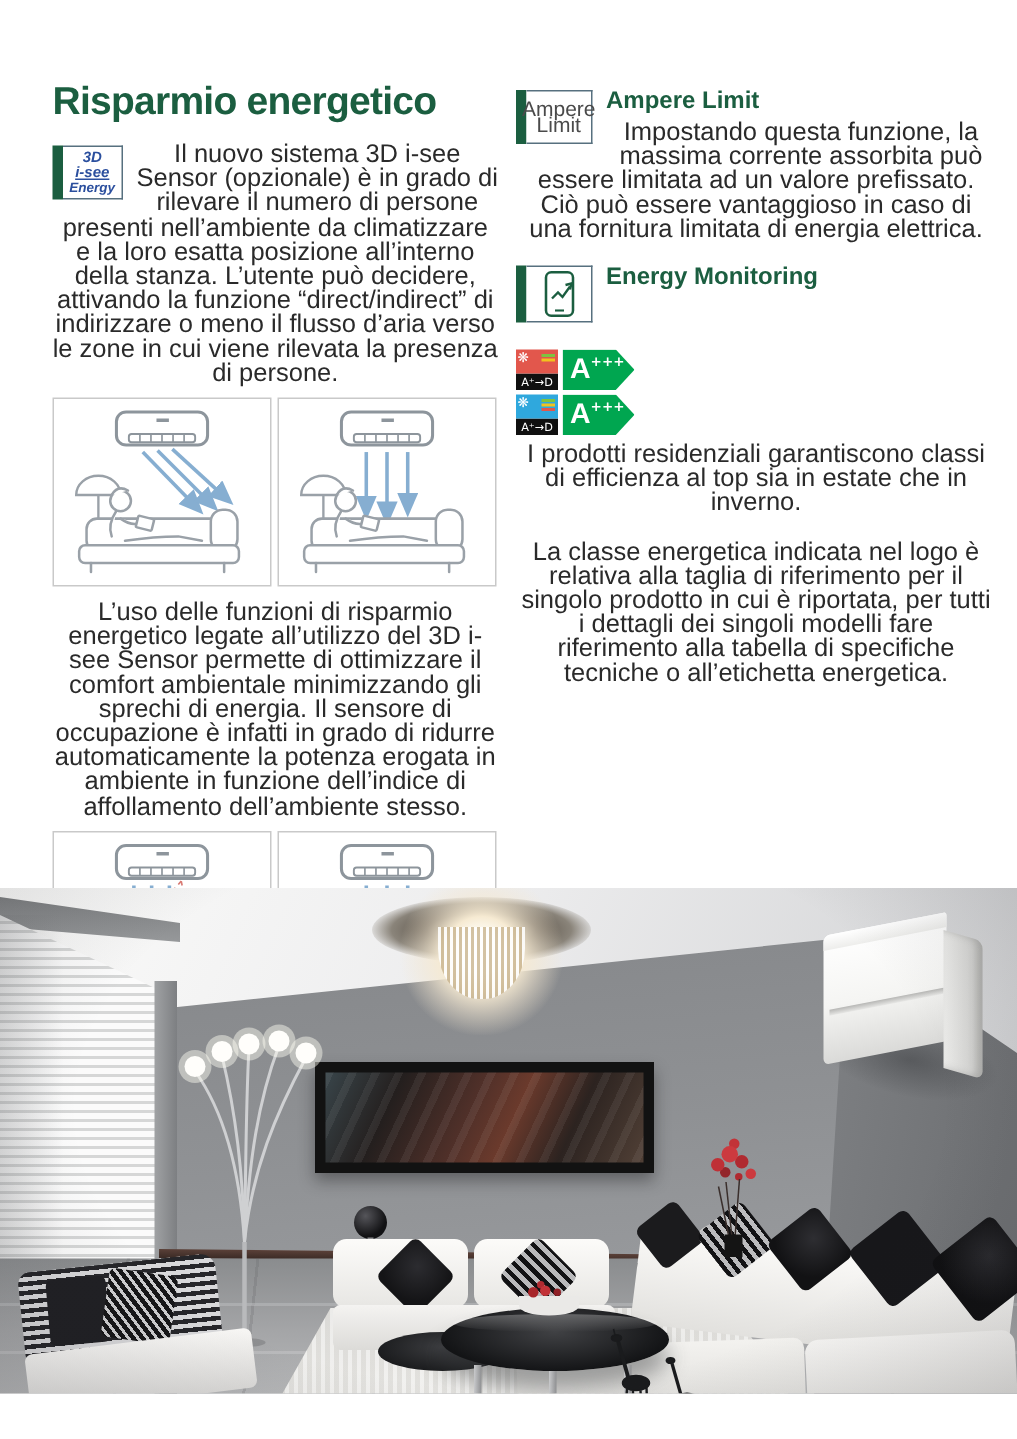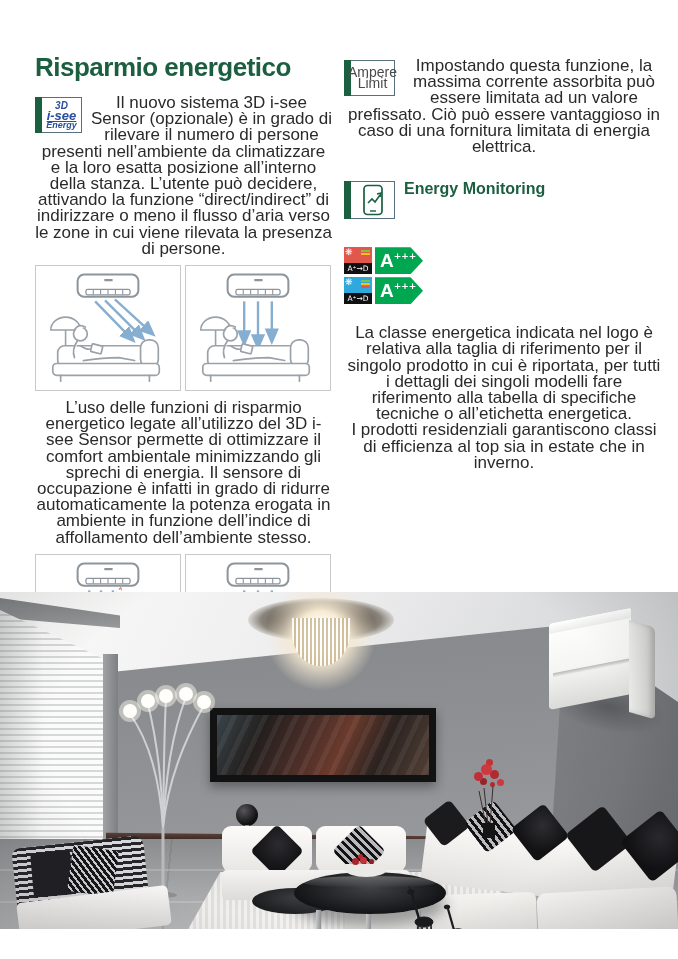--- a/index.html
+++ b/index.html
@@ -15,21 +15,21 @@
   h2.sec { font-size:16px; font-weight:bold; color:#1b5e40; margin-bottom:3px; padding-top:1px; }
   h2.sec.bright { color:#00a04e; font-size:17px; }
   p.body { font-size:17px; line-height:16.2px; color:#2a2a2a; text-align:center; }
 
   
   .badge { float:left; margin:2px 9px 3px 0; display:flex; background:#fff; }
   .badge .gbar { width:7px; background:#1b5e40; }
   .badge .bx { border:1px solid #57707f; border-left:none; background:#fff; display:flex; flex-direction:column; align-items:center; justify-content:center; }
   .badge-isee .bx { width:40px; height:36px; }
   .badge-isee .l1 { font-size:10px; font-weight:bold; font-style:italic; color:#2b4f9e; line-height:10px;}
-  .badge-isee .l2 { font-size:13px;  font-weight:bold; font-style:italic; color:#2b4f9e; line-height:9px; text-decoration:underline; }
+  .badge-isee .l2 { font-size:10px;  font-weight:bold; font-style:italic; color:#2b4f9e; line-height:9px; text-decoration:underline; }
   .badge-isee .l3 { font-size:9px;  font-weight:bold; font-style:italic; color:#2b4f9e; line-height:10px;}
   .badge-ampere .bx { width:44px; height:36px; }
   .badge-ampere span { font-size:14px; color:#4a4a4a; line-height:11px; }
   .badge-monitor .bx { width:44px; height:38px; }
 
   
   .grid { display:flex; gap:4px; margin:8px 0 9px 0; }
   .panel { width:146px; height:126px; border:1px solid #c9c9c9; background:#fff; }
   .panel svg { display:block; }
 
@@ -41,21 +41,21 @@
   .el-top.heat { background:#e2574c; }
   .el-top.cool { background:#2fa8dd; }
   .el-fan { position:absolute; left:1px; top:1px; font-size:9px; color:#fff; line-height:9px; }
   .el-scale { position:absolute; right:2px; top:3px; width:9px; height:2px; background:#7ec43f;
               box-shadow:0 3px 0 #f2c21d, 0 6px 0 #e2574c; }
   .el-bottom { height:11px; background:#101010; color:#fff; font-size:7.5px; line-height:11px; text-align:center;
                font-family:"DejaVu Sans", sans-serif; }
   .egrade { width:48px; height:27px; background:#00a650; clip-path:polygon(0 0,74% 0,100% 50%,74% 100%,0 100%);
             color:#fff; font-weight:bold; display:flex; align-items:center; padding-left:5px; }
   .egrade .gl { font-size:19px; line-height:19px; }
-  .egrade .gs { font-size:9px; line-height:9px; margin-top:-8px; font-family:"DejaVu Sans", sans-serif; } .mt14 { margin-top:24px; } .mt16 { margin-top:16px; }
+  .egrade .gs { font-size:9px; line-height:9px; margin-top:-8px; font-family:"DejaVu Sans", sans-serif; } .mt14 { margin-top:14px; } .mt16 { margin-top:16px; }
   .clear { clear:both; }
 
   
   .photo { position:absolute; left:0; top:592px; width:678px; height:367px; background:#8e9093; overflow:hidden; z-index:5; }
   .photo > div { position:absolute; }
   .ph-wall { inset:0; background:linear-gradient(175deg,#85878a 8%,#8f9194 45%,#9a9c9f 78%); }
   .ph-rightwall { left:540px; top:0; width:138px; height:367px;
       background:linear-gradient(100deg,#808285,#6e7073 80%);
       clip-path:polygon(25px 33px,138px 108px,138px 367px,0 367px,12px 238px); }
   .ph-ceiling { left:0; top:0; width:678px; height:150px;
@@ -305,20 +305,21 @@
   <div class="col-right">
 
     <section>
       <div class="badge badge-ampere">
         <div class="gbar"></div>
         <div class="bx">
           <span>Ampere</span>
           <span>Limit</span>
         </div>
       </div>
+      <h2 class="sec">Ampere Limit</h2>
       <p class="body">Impostando questa funzione, la massima corrente assorbita può essere limitata ad un valore prefissato. Ciò può essere vantaggioso in caso di una fornitura limitata di energia elettrica.</p>
       <div class="clear"></div>
     </section>
 
     <section class="mt14">
       <div class="badge badge-monitor">
         <div class="gbar"></div>
         <div class="bx">
           <svg width="22" height="32" viewBox="0 0 22 32">
             <rect x="2" y="1.5" width="18" height="29" rx="3.5" fill="#fff" stroke="#1b5e40" stroke-width="1.7"></rect>
@@ -355,22 +356,22 @@
             </div>
             <div class="el-bottom">A⁺→D</div>
           </div>
           <div class="egrade">
             <span class="gl">A</span>
             <span class="gs">+++</span>
           </div>
         </div>
       </div>
       <div class="clear"></div>
+      <p class="body">I prodotti residenziali garantiscono classi di efficienza al top sia in estate che in inverno.</p>
       <p class="body mt16">La classe energetica indicata nel logo è relativa alla taglia di riferimento per il singolo prodotto in cui è riportata, per tutti i dettagli dei singoli modelli fare riferimento alla tabella di specifiche tecniche o all’etichetta energetica.</p>
-      <p class="body">I prodotti residenziali garantiscono classi di efficienza al top sia in estate che in inverno.</p>
     </section>
   </div>
 
   <div class="photo">
     <div class="ph-wall"></div>
     <div class="ph-rightwall"></div>
     <div class="ph-ceiling"></div>
     <div class="ph-valance"></div>
     <div class="ph-blinds"></div>
     <div class="ph-blinds-shade"></div>

